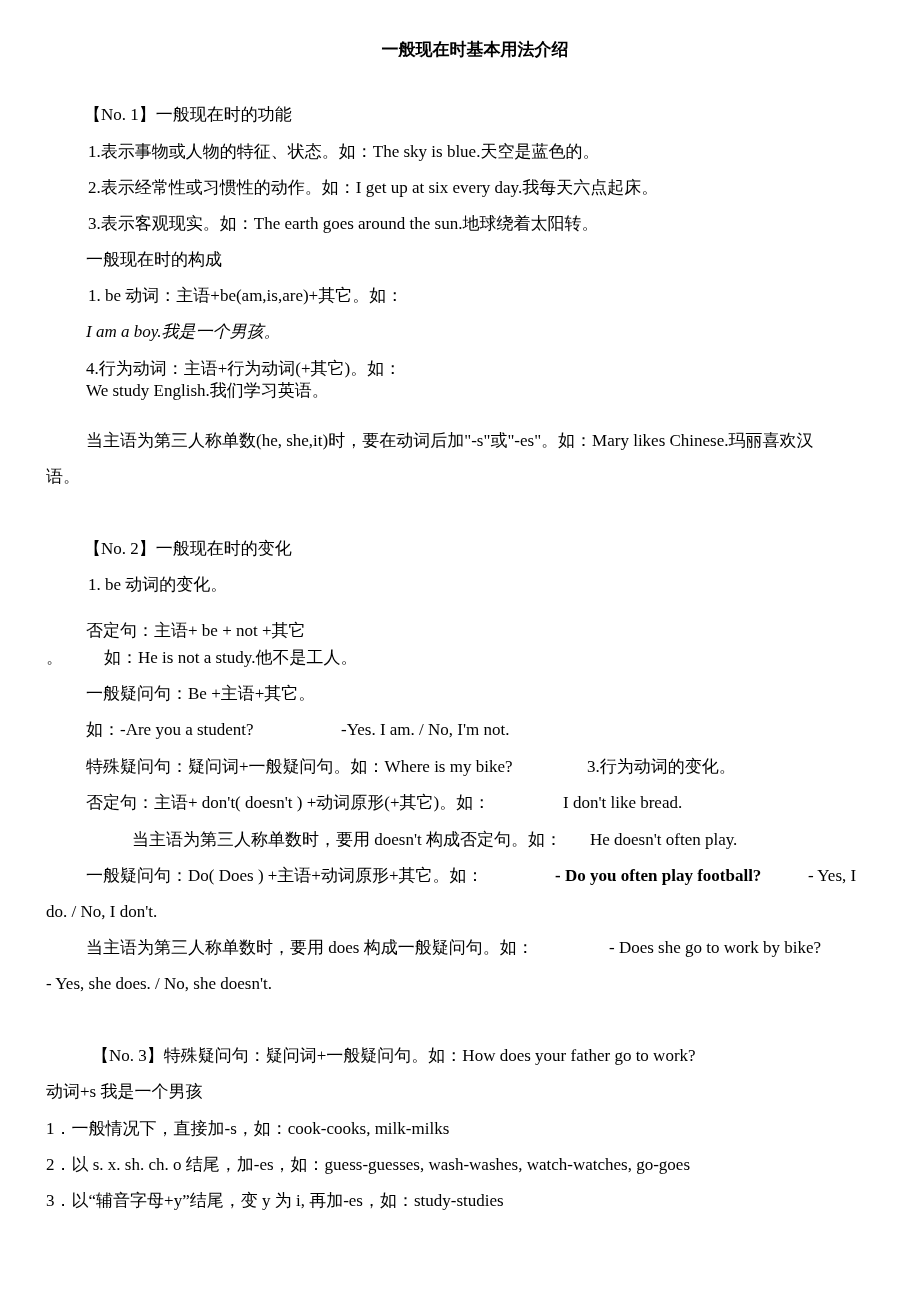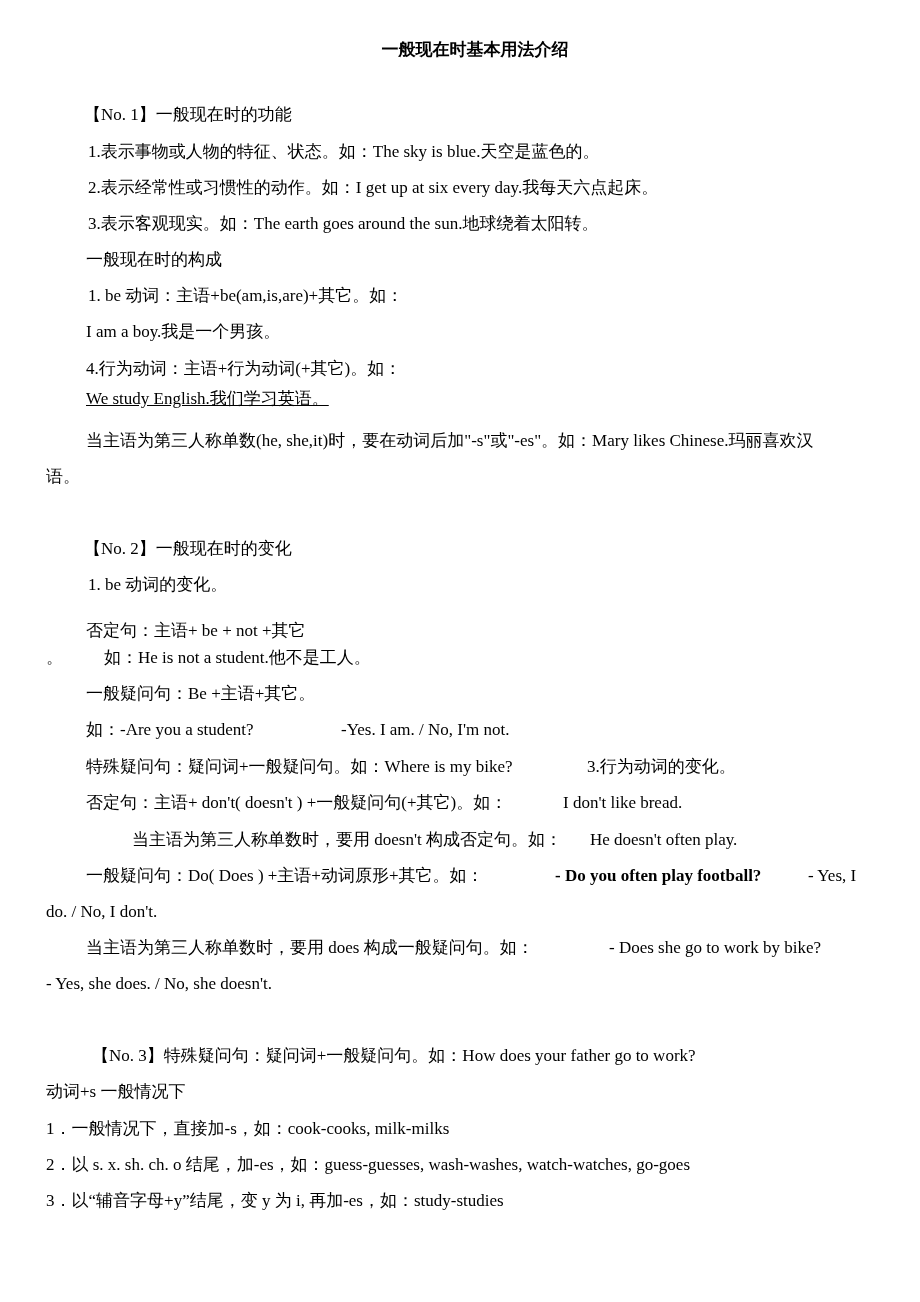--- a/index.html
+++ b/index.html
@@ -15,45 +15,45 @@
 
 <div class="page">
   <div class="title">一般现在时基本用法介绍</div>
   <div id="lines">
       <div class="line" style="left: 84px; top: 104px;">【No. 1】一般现在时的功能</div>
       <div class="line" style="left: 88px; top: 141px;">1.表示事物或人物的特征、状态。如：The sky is blue.天空是蓝色的。</div>
       <div class="line" style="left: 88px; top: 177px;">2.表示经常性或习惯性的动作。如：I get up at six every day.我每天六点起床。</div>
       <div class="line" style="left: 88px; top: 213px;">3.表示客观现实。如：The earth goes around the sun.地球绕着太阳转。</div>
       <div class="line" style="left: 86px; top: 249px;">一般现在时的构成</div>
       <div class="line" style="left: 88px; top: 285px;">1. be 动词：主语+be(am,is,are)+其它。如：</div>
-      <div class="line" style="left: 86px; top: 321px;">I am a boy.我是一个男孩。</div>
+      <div class="line" style="left: 86px; top: 321px; font-style: italic;">I am a boy.我是一个男孩。</div>
       <div class="line" style="left: 86px; top: 358px;">4.行为动词：主语+行为动词(+其它)。如：</div>
-      <div class="line" style="left: 86px; top: 388px; text-decoration: underline;">We study English.我们学习英语。</div>
+      <div class="line" style="left: 86px; top: 380px;">We study English.我们学习英语。</div>
       <div class="line" style="left: 86px; top: 430px;">当主语为第三人称单数(he, she,it)时，要在动词后加"-s"或"-es"。如：Mary likes Chinese.玛丽喜欢汉</div>
       <div class="line" style="left: 46px; top: 466px;">语。</div>
       <div class="line" style="left: 84px; top: 538px;">【No. 2】一般现在时的变化</div>
       <div class="line" style="left: 88px; top: 574px;">1. be 动词的变化。</div>
       <div class="line" style="left: 86px; top: 611px; margin-top: 9px;">否定句：主语+ be + not +其它</div>
       <div class="line" style="left: 46px; top: 647px;">。</div>
-      <div class="line" style="left: 104px; top: 647px;">如：He is not a student.他不是工人。</div>
+      <div class="line" style="left: 104px; top: 647px;">如：He is not a study.他不是工人。</div>
       <div class="line" style="left: 86px; top: 683px;">一般疑问句：Be +主语+其它。</div>
       <div class="line" style="left: 86px; top: 719px;">如：-Are you a student?</div>
       <div class="line" style="left: 341px; top: 719px;">-Yes. I am. / No, I'm not.</div>
       <div class="line" style="left: 86px; top: 756px;">特殊疑问句：疑问词+一般疑问句。如：Where is my bike?</div>
       <div class="line" style="left: 587px; top: 756px;">3.行为动词的变化。</div>
-      <div class="line" style="left: 86px; top: 792px;">否定句：主语+ don't( doesn't ) +一般疑问句(+其它)。如：</div>
+      <div class="line" style="left: 86px; top: 792px;">否定句：主语+ don't( doesn't ) +动词原形(+其它)。如：</div>
       <div class="line" style="left: 563px; top: 792px;">I don't like bread.</div>
       <div class="line" style="left: 86px; top: 829px; margin-left: 46px;">当主语为第三人称单数时，要用 doesn't 构成否定句。如：</div>
       <div class="line" style="left: 590px; top: 829px;">He doesn't often play.</div>
       <div class="line" style="left: 86px; top: 865px;">一般疑问句：Do( Does ) +主语+动词原形+其它。如：</div>
       <div class="line" style="left: 555px; top: 865px; font-weight: bold;">- Do you often play football?</div>
       <div class="line" style="left: 808px; top: 865px;">- Yes, I</div>
       <div class="line" style="left: 46px; top: 901px;">do. / No, I don't.</div>
       <div class="line" style="left: 86px; top: 937px;">当主语为第三人称单数时，要用 does 构成一般疑问句。如：</div>
       <div class="line" style="left: 609px; top: 937px;">- Does she go to work by bike?</div>
       <div class="line" style="left: 46px; top: 973px;">- Yes, she does. / No, she doesn't.</div>
       <div class="line" style="left: 92px; top: 1045px;">【No. 3】特殊疑问句：疑问词+一般疑问句。如：How does your father go to work?</div>
-      <div class="line" style="left: 46px; top: 1081px;">动词+s 一般情况下</div>
+      <div class="line" style="left: 46px; top: 1081px;">动词+s 我是一个男孩</div>
       <div class="line" style="left: 46px; top: 1118px;">1．一般情况下，直接加-s，如：cook-cooks, milk-milks</div>
       <div class="line" style="left: 46px; top: 1154px;">2．以 s. x. sh. ch. o 结尾，加-es，如：guess-guesses, wash-washes, watch-watches, go-goes</div>
       <div class="line" style="left: 46px; top: 1190px;">3．以“辅音字母+y”结尾，变 y 为 i, 再加-es，如：study-studies</div>
     </div>
 </div>
 
 </body></html>

